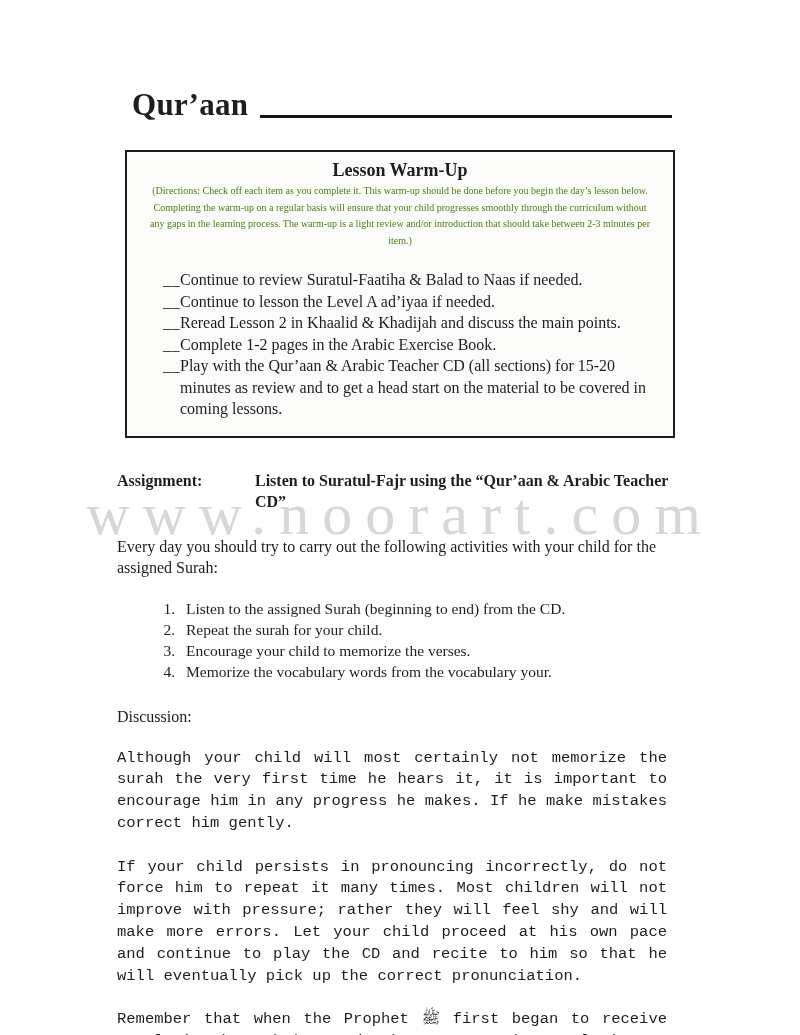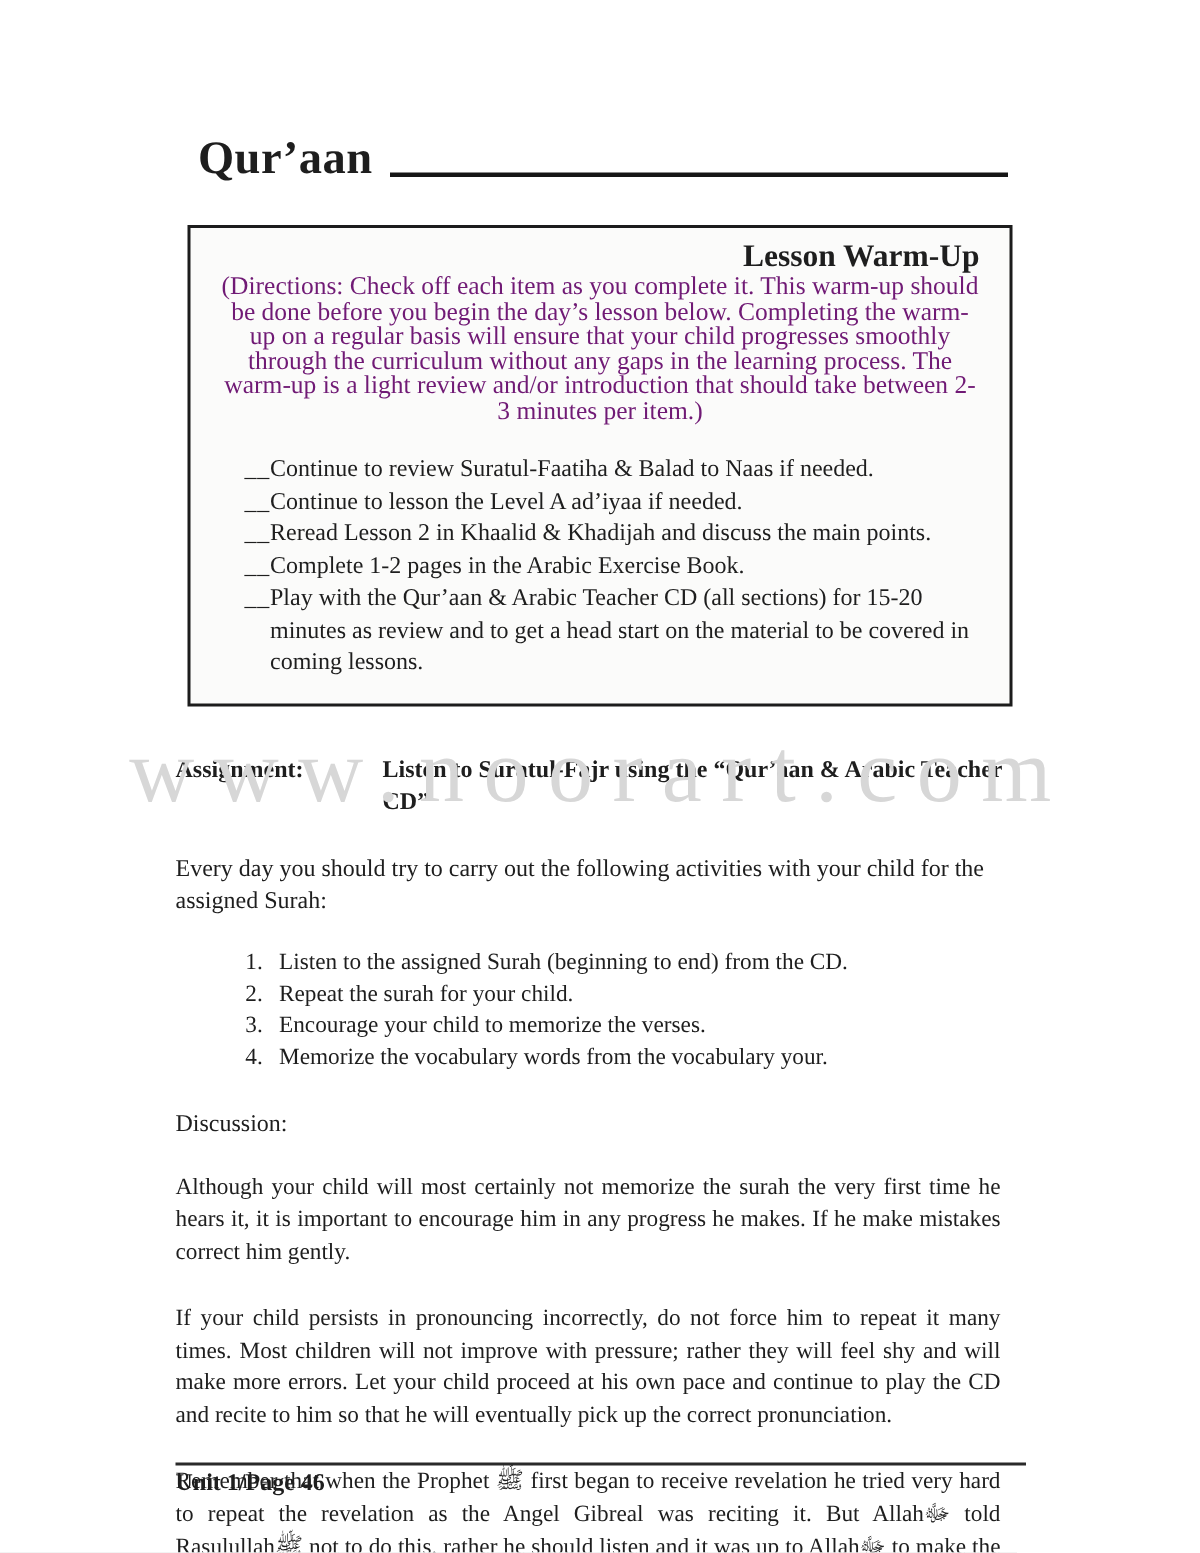--- a/index.html
+++ b/index.html
@@ -24,40 +24,40 @@
 
   
   .warmup-box {
     box-sizing:border-box;
     margin-top:28px; margin-left:8px;
     width:550px;
     border:2px solid #1c1c1c;
     background:#fbfbfa;
     padding:7px 20px 16px 20px;
   }
-  .warmup-heading { text-align:right; font-weight:bold; font-size:21px; line-height:22px; }
+  .warmup-heading { text-align:center; font-weight:bold; font-size:18px; line-height:22px; }
   .warmup-directions {
-    text-align:center; font-size:17px; line-height:16.5px; margin-top:2px; color:#701a75;
+    text-align:center; font-size:10px; line-height:16.5px; margin-top:2px; color:#4d7c0f;
   }
   .checklist { list-style:none; margin:20px 0 0 16px; padding:0; font-size:16px; line-height:21.5px; }
   .checklist li { padding-left:17px; text-indent:-17px; }
   .blank { letter-spacing:0.5px; }
 
   
   .assignment-row { display:flex; margin-top:32px; font-weight:bold; font-size:16px; line-height:21px; }
   .assignment-label { width:138px; flex:none; }
 
   .b { font-weight:normal; }
   .intro { margin:24px 0 0 0; font-size:16px; line-height:21.5px; }
 
   .steps { margin:19px 0 0 0; padding:0 0 0 62px; font-size:15.5px; line-height:21px; }
   .steps li { padding-left:7px; }
 
   .discussion-heading { margin:26px 0 0 0; font-size:16px; }
-  .para { margin:22px 16px 0 0; font-size:15.5px; line-height:21.8px; text-align:justify; }
+  .para { margin:22px 16px 0 0; font-size:15.5px; line-height:21.8px; text-align:justify;font-family:Liberation Mono, monospace; }
 
   
   .footer { position:absolute; top:975px; left:117px; width:567px; }
   .footer-rule { border-top:2px solid #2a2a2a; }
   .footer-text { font-size:16px; font-weight:bold; line-height:20px; margin-top:2px; }
 
   
   .watermark {
     position:absolute; top:484px; left:-10px; width:820px;
     font-size:60px; line-height:60px; letter-spacing:13px;
@@ -107,18 +107,14 @@
     </ol>
 
     <p class="discussion-heading b">Discussion:</p>
 
     <p class="para">Although your child will most certainly not memorize the surah the very first time he hears it, it is important to encourage him in any progress he makes. If he make mistakes correct him gently.</p>
     <p class="para">If your child persists in pronouncing incorrectly, do not force him to repeat it many times. Most children will not improve with pressure; rather they will feel shy and will make more errors. Let your child proceed at his own pace and continue to play the CD and recite to him so that he will eventually pick up the correct pronunciation.</p>
     <p class="para">Remember that when the Prophet ﷺ first began to receive revelation he tried very hard to repeat the revelation as the Angel Gibreal was reciting it. But Allahﷻ told Rasulullahﷺ not to do this, rather he should listen and it was up to Allahﷻ to make the verses stay in his heart and mind.</p>
 
   </div>
 
-  <div class="footer">
-    <div class="footer-rule"></div>
-    <div class="footer-text">Unit 1/Page 46</div>
-  </div>
 
 </div>
 
 </body></html>

